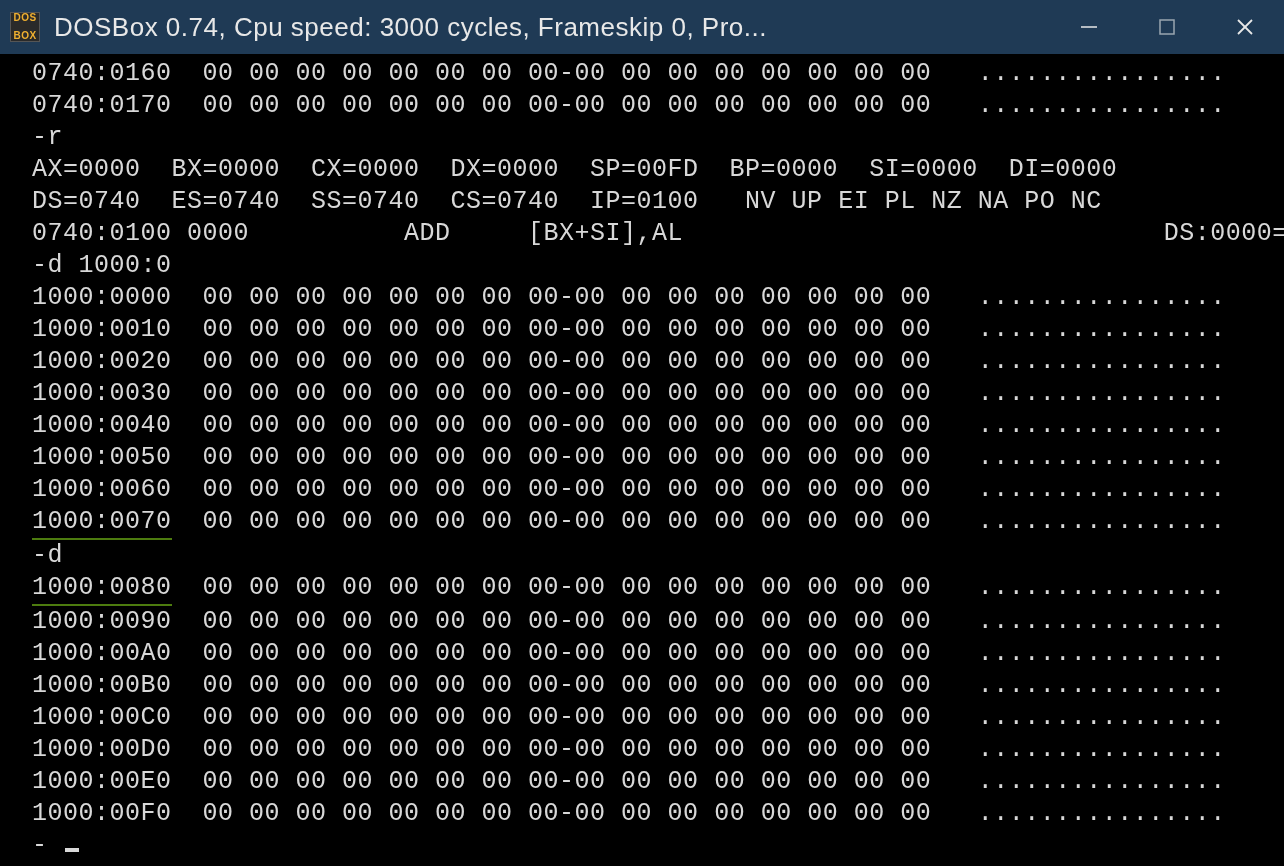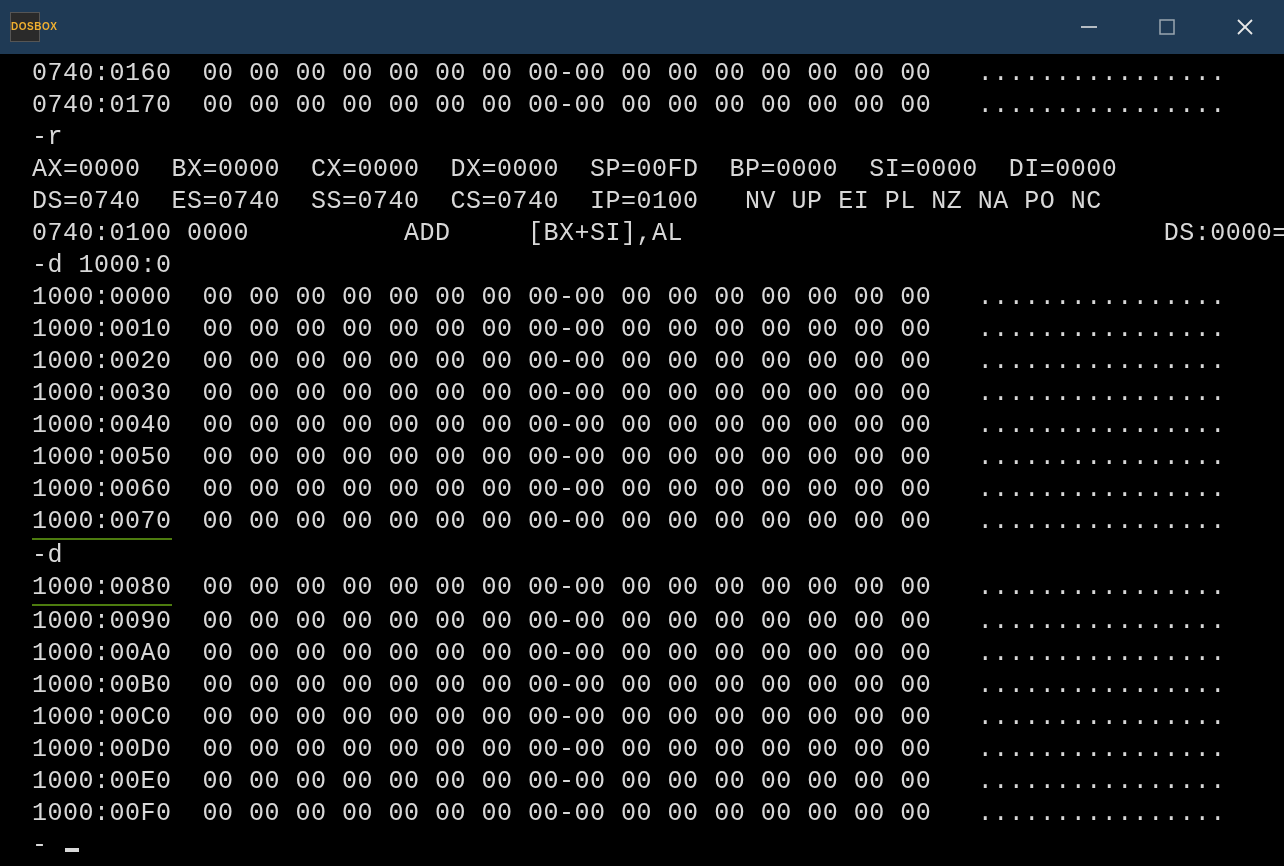--- a/index.html
+++ b/index.html
@@ -24,21 +24,21 @@
     font-size: 26px;
     user-select: none;
   }
 
   .app-icon {
     width: 30px;
     height: 30px;
     margin: 0 14px 0 10px;
     background: #2a2a2a;
     display: flex;
-    flex-direction: row;
+    flex-direction: column;
     justify-content: space-between;
     align-items: center;
     font-family: "Arial Black", sans-serif;
     font-weight: 900;
     font-size: 10px;
     line-height: 10px;
     color: #f0b030;
     letter-spacing: 0.5px;
     border: 1px solid #555;
   }
@@ -89,20 +89,21 @@
 </head>
 <body>
 
 <div class="window">
 
   <div class="titlebar">
     <div class="app-icon">
       <span>DOS</span>
       <span>BOX</span>
     </div>
+    <span class="title-text">DOSBox 0.74, Cpu speed:    3000 cycles, Frameskip  0, Pro...</span>
     <span class="title-spacer"></span>
     <div class="win-btn">
       <svg viewBox="0 0 20 20">
           <line x1="2" y1="10" x2="18" y2="10" stroke="#e8e8e8" stroke-width="1.5"></line>
         </svg>
     </div>
     <div class="win-btn">
       <svg viewBox="0 0 20 20">
           <rect x="3" y="3" width="14" height="14" fill="none" stroke="#9aa6b0" stroke-width="1.5"></rect>
         </svg>

